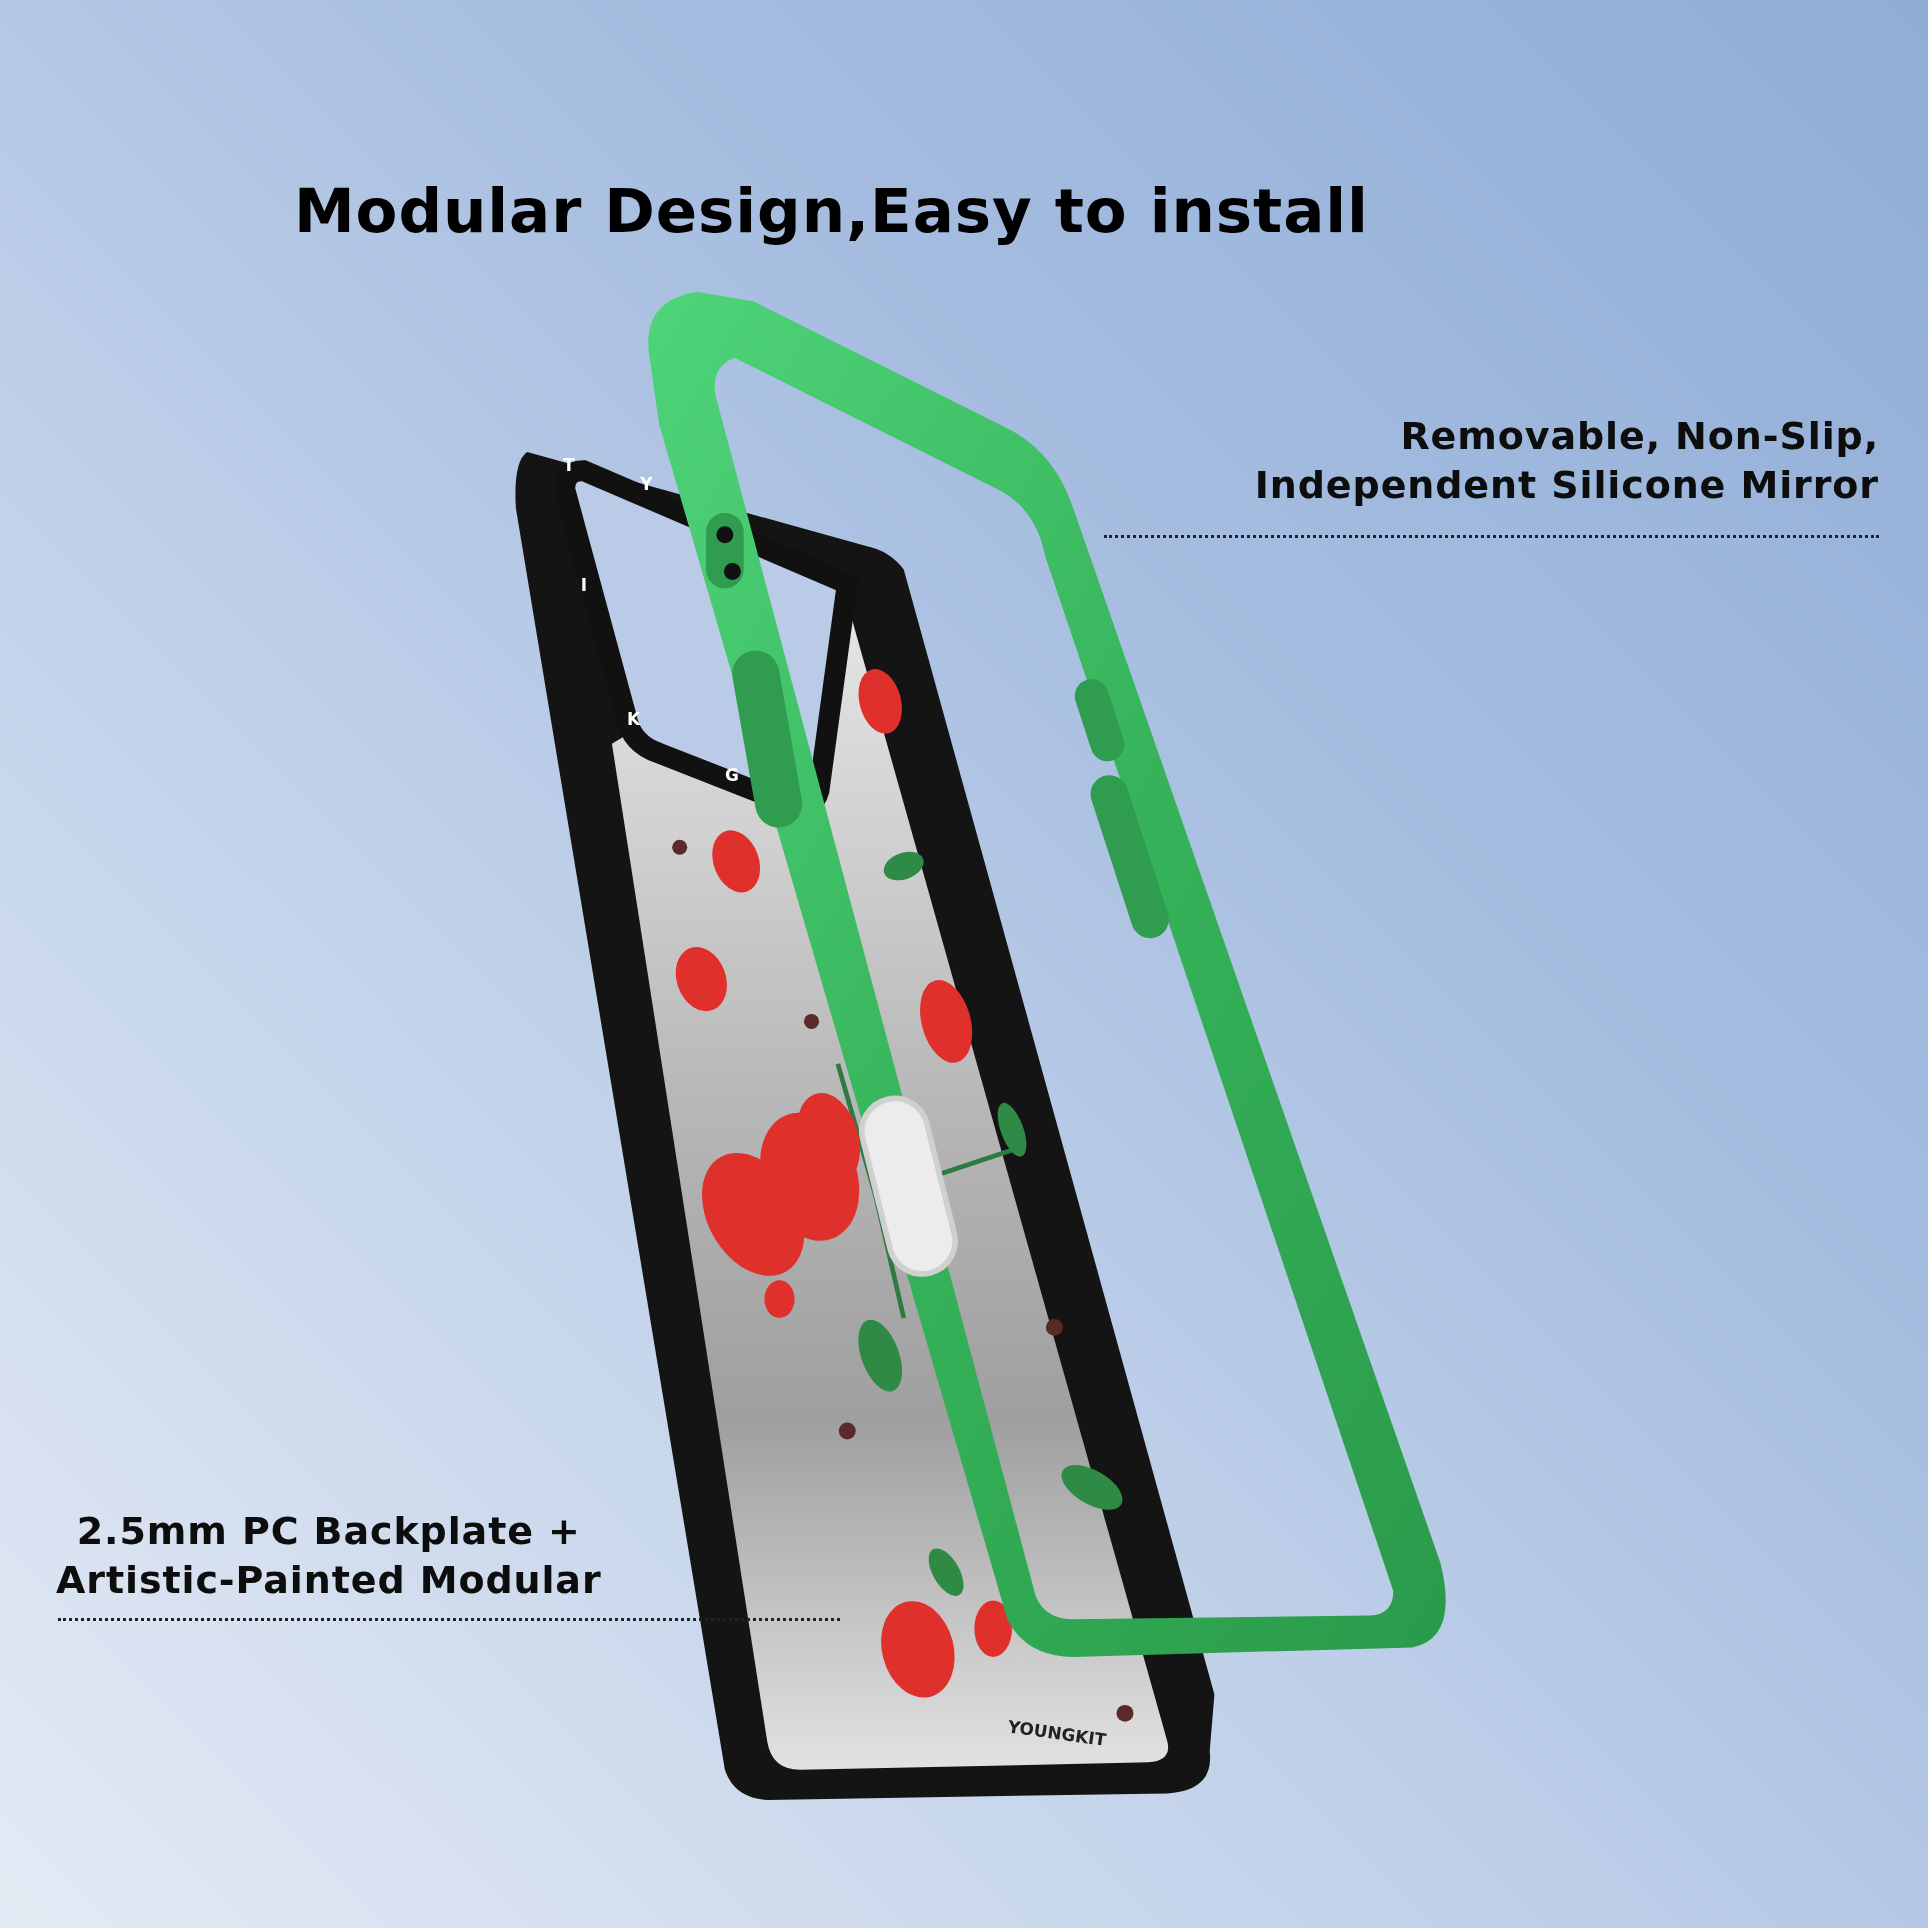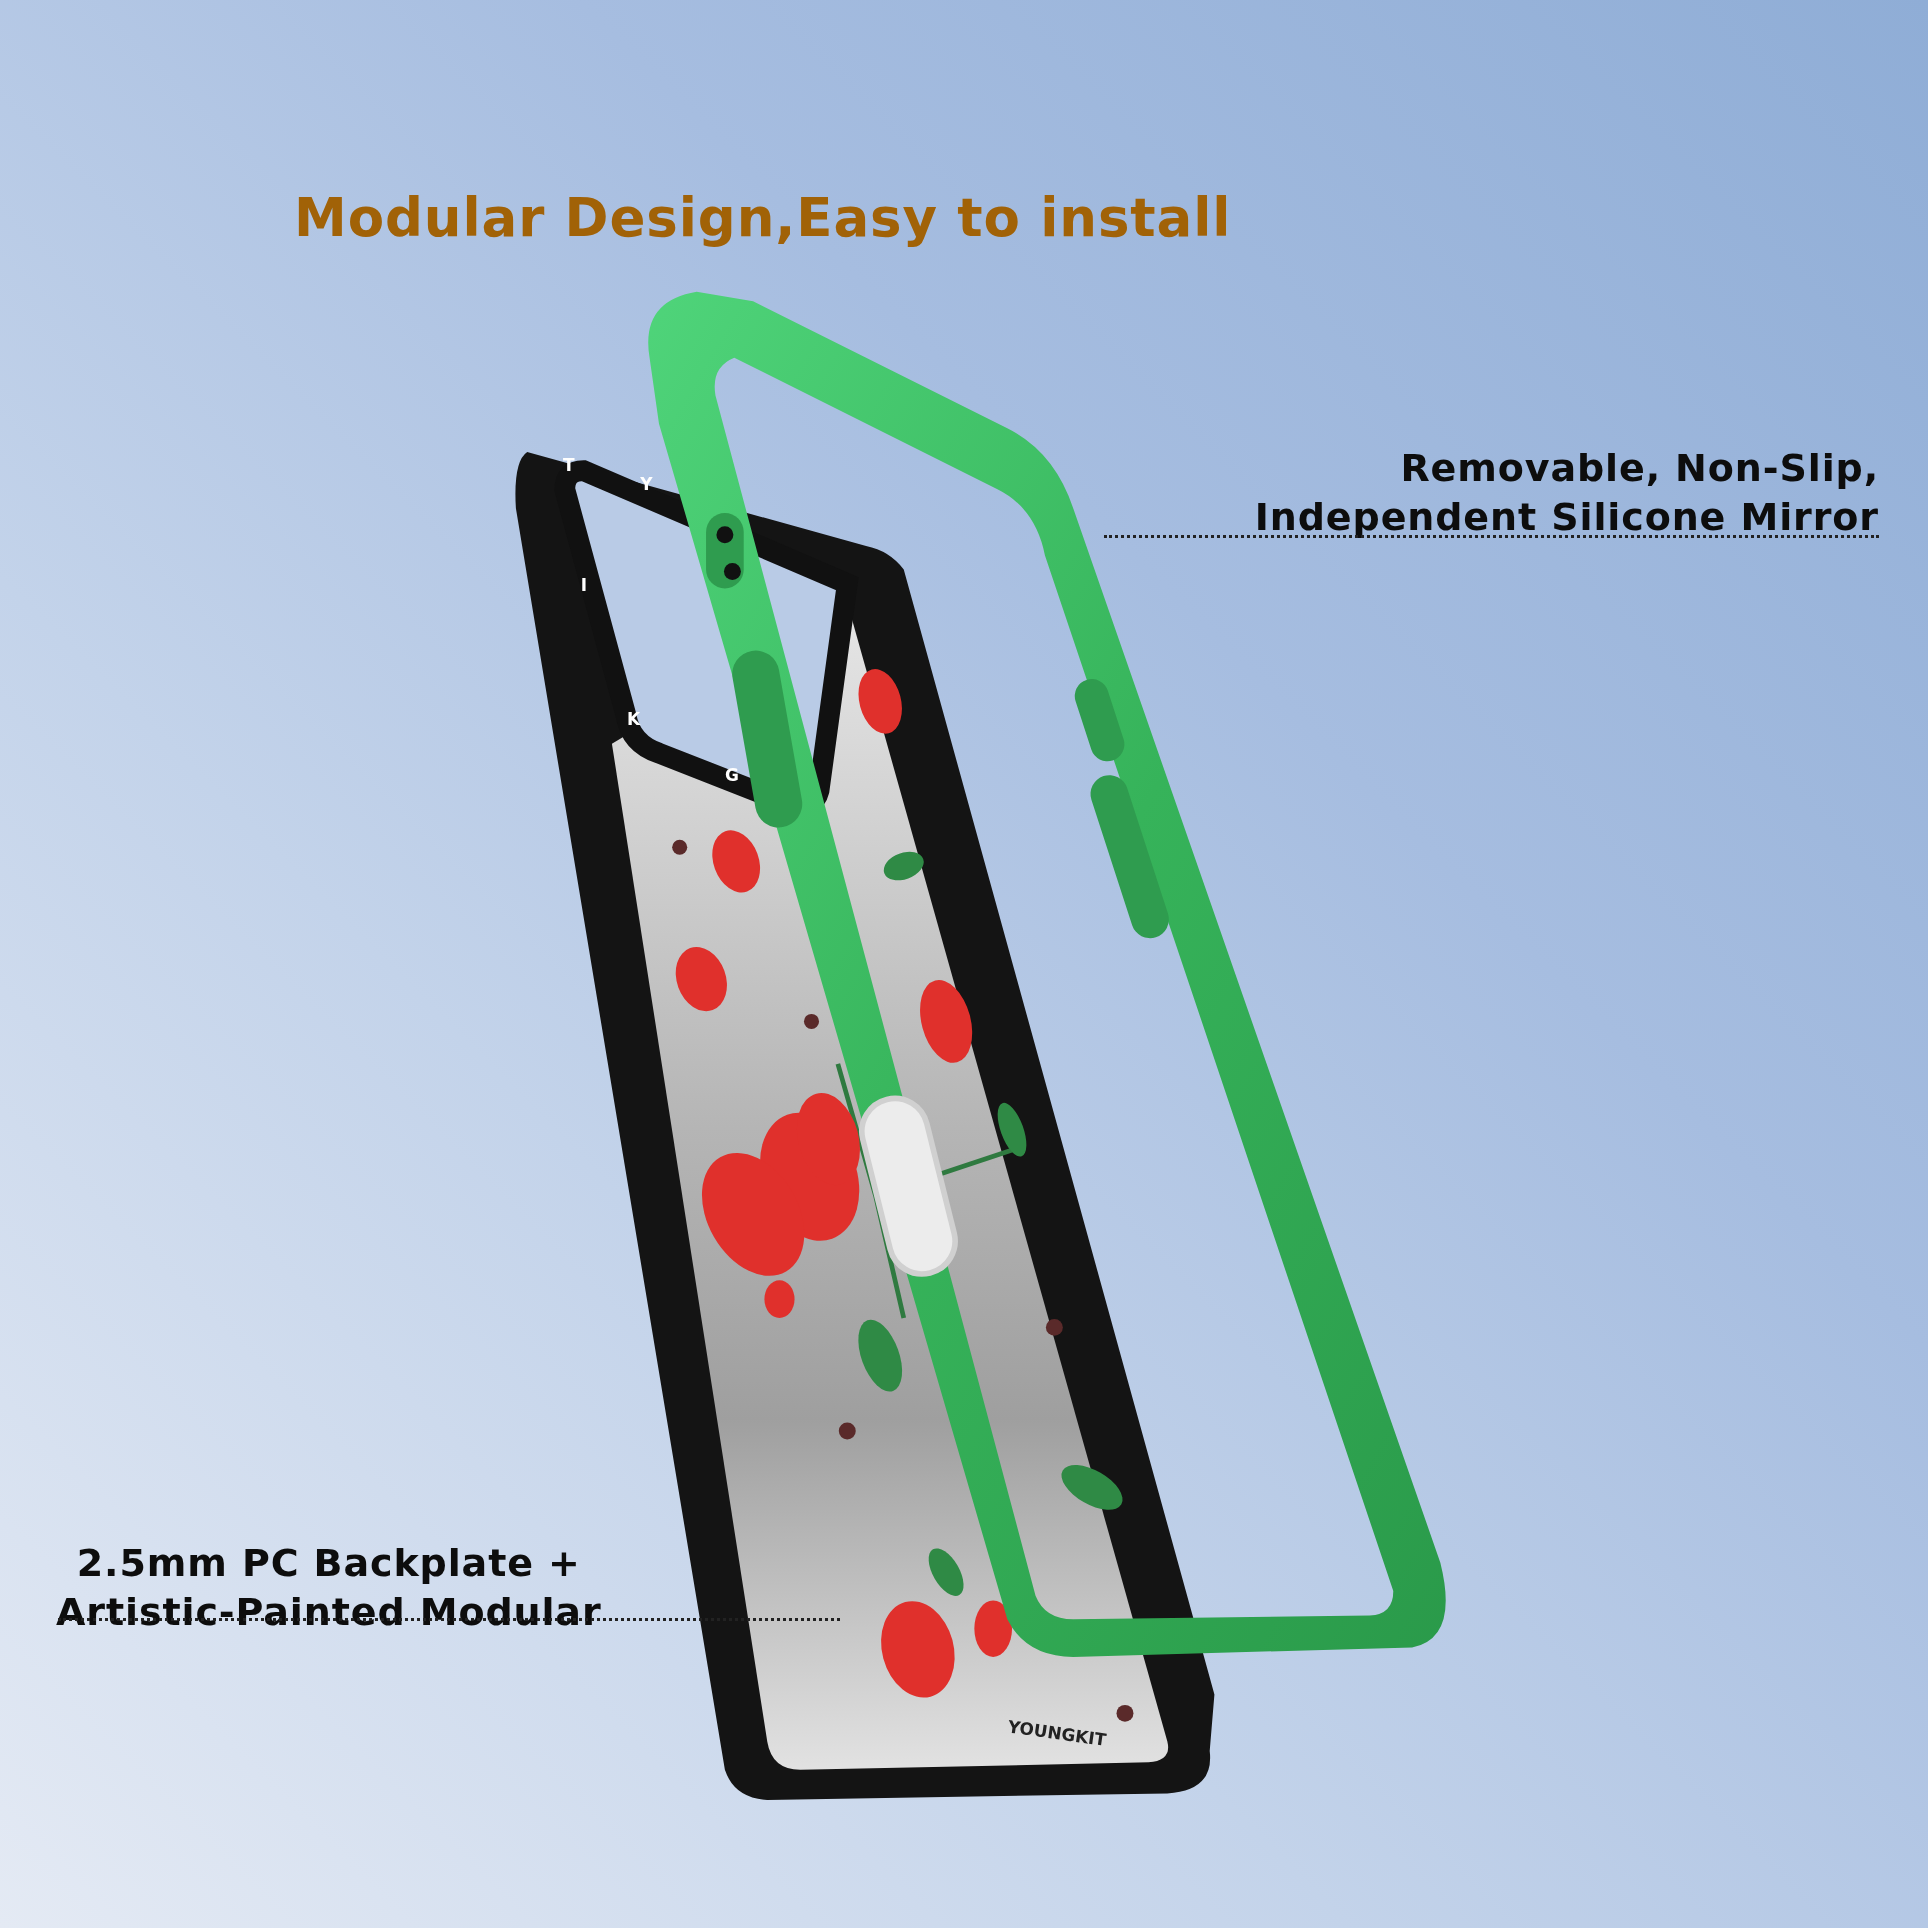--- a/index.html
+++ b/index.html
@@ -2,25 +2,25 @@
 <html style="font-size:15px"><head>
   <meta charset="utf-8">
   <style>
     html, body { margin: 0; padding: 0; }
     body {
       width: 1928px; height: 1928px; overflow: hidden; position: relative;
       background: linear-gradient(225deg, #8fadd6 0%, #a6bde0 35%, #c3d3ea 65%, #e4eaf4 100%);
       font-family: "DejaVu Sans", sans-serif;
     }
     .title {
-      position: absolute; left: 294px; top: 187px; width: 1309px;
-      font-size: 53px; font-weight: bold; color: #a16207; letter-spacing: 0.9px;
+      position: absolute; left: 294px; top: 175px; width: 1309px;
+      font-size: 61px; font-weight: bold; color: #000000; letter-spacing: 0.9px;
       white-space: nowrap;
     }
-    .callout { position: absolute; color: #0d0d0d; font-weight: bold; font-size: 38px; line-height: 49px; letter-spacing: 0.9px; margin-top: 32px; }
+    .callout { position: absolute; color: #0d0d0d; font-weight: bold; font-size: 38px; line-height: 49px; letter-spacing: 0.9px; }
     .callout-right { right: 49px; top: 412px; text-align: right; }
     .callout-left { left: 56px; top: 1507px; text-align: center; }
     .dotline { position: absolute; height: 0; border-top: 3.8px dotted #222; }
     .dot-right { left: 1104px; right: 49px; top: 535px; }
     .dot-left { left: 58px; width: 782px; top: 1618px; }
     svg.product { position: absolute; left: 0; top: 0; }
   </style>
 </head>
 <body>
 

